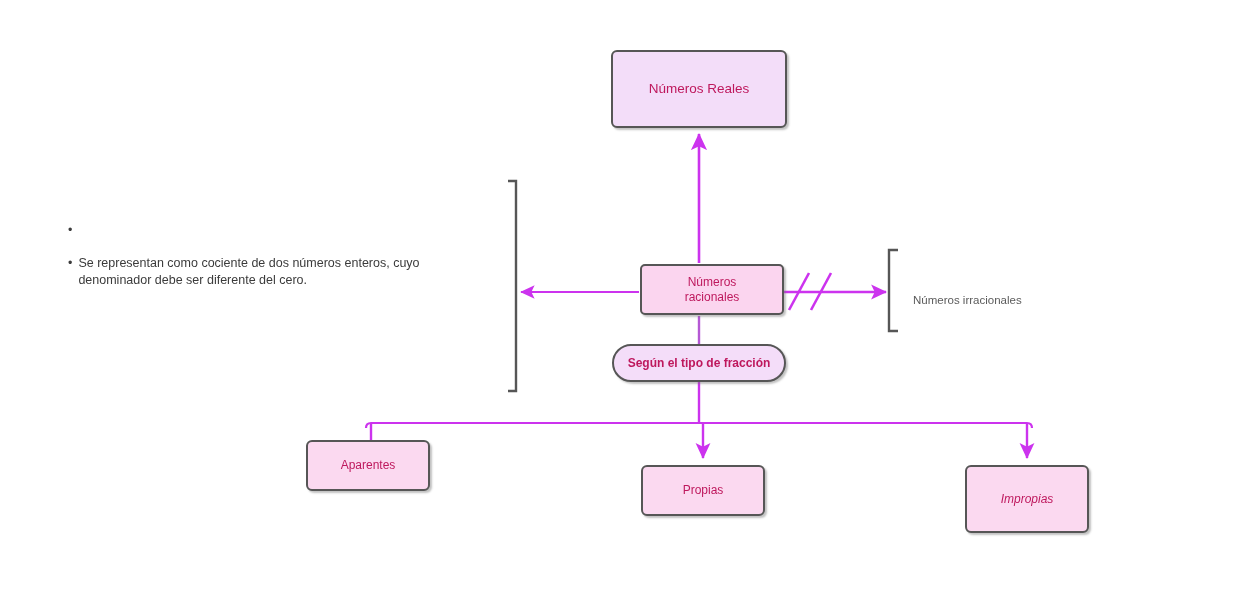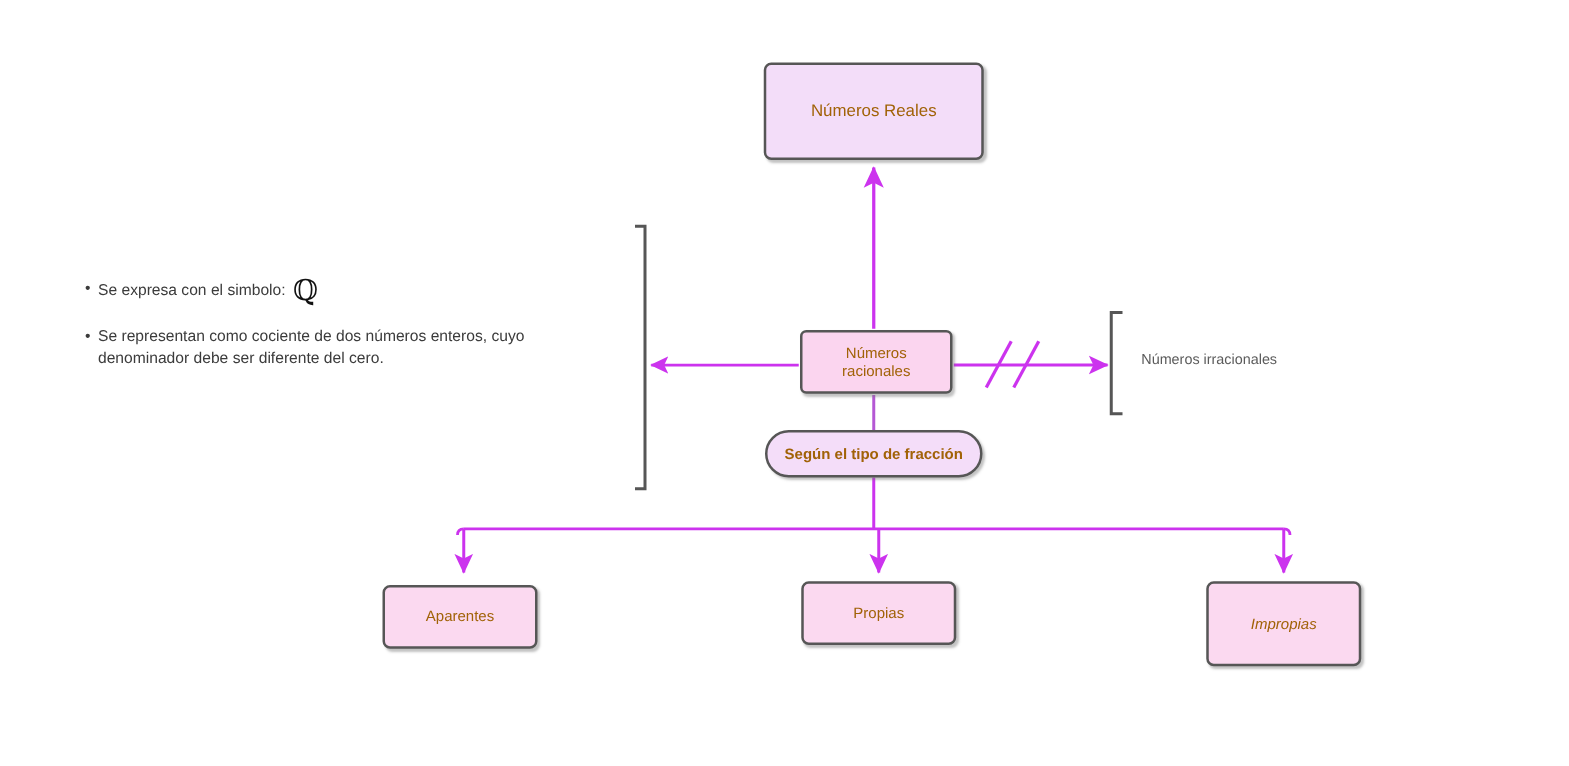--- a/index.html
+++ b/index.html
@@ -24,62 +24,62 @@
   }
 
   
   .node {
     position: absolute;
     box-sizing: border-box;
     display: flex;
     align-items: center;
     justify-content: center;
     text-align: center;
-    color: #a16207;
+    color: #be185d;
     border: 2px solid #565656;
     box-shadow: 2px 2px 2px rgba(120,120,120,0.45);
     line-height: 1.25;
     white-space: pre-line;
     z-index: 3;
   }
 
   .node-reales {
     left: 611px;
     top: 50px;
     width: 176px;
     height: 78px;
     border-radius: 6px;
     background: #f3ddf9;
     font-size: 13.5px;
   }
 
   .node-racionales {
     left: 640px;
     top: 264px;
-    width: 122px;
+    width: 144px;
     height: 51px;
     border-radius: 5px;
     background: #fbd5ef;
     font-size: 12px;
   }
 
   .node-oval {
     left: 612px;
     top: 344px;
     width: 174px;
     height: 38px;
     border-radius: 19px;
     background: #f4ddf9;
     font-size: 12px;
     font-weight: bold;
   }
 
   .node-aparentes {
     left: 306px;
-    top: 468px;
+    top: 440px;
     width: 124px;
     height: 51px;
     border-radius: 6px;
     background: #fbd9f0;
     font-size: 12px;
   }
 
   .node-propias {
     left: 641px;
     top: 465px;
@@ -104,21 +104,21 @@
   
   .plain-label {
     position: absolute;
     color: #5b5b5b;
     font-size: 11.5px;
     white-space: nowrap;
     z-index: 3;
   }
   .label-irracionales {
     left: 913px;
-    top: 282px;
+    top: 294px;
   }
 
   
   .bullets {
     position: absolute;
     left: 68px;
     top: 222px;
     width: 420px;
     color: #3b3b3b;
     font-size: 12.5px;
@@ -214,23 +214,20 @@
 <div class="node node-propias">Propias</div>
 
 <div class="node node-impropias">Impropias</div>
 
 <div class="plain-label label-irracionales">Números irracionales</div>
 
 <div class="bullets">
 
   <div class="bullet-row">
     <span class="bullet-dot">•</span>
-    <span class="bullet-text">
-      <span class="bullet-inline">Se expresa con el simbolo:</span><span class="qsymbol">ℚ</span>
-    </span>
   </div>
 
   <div class="bullet-row">
     <span class="bullet-dot">•</span>
     <span class="bullet-text">Se representan como cociente de dos números enteros, cuyo denominador debe ser diferente del cero.</span>
   </div>
 
 </div>
 
 </body></html>

